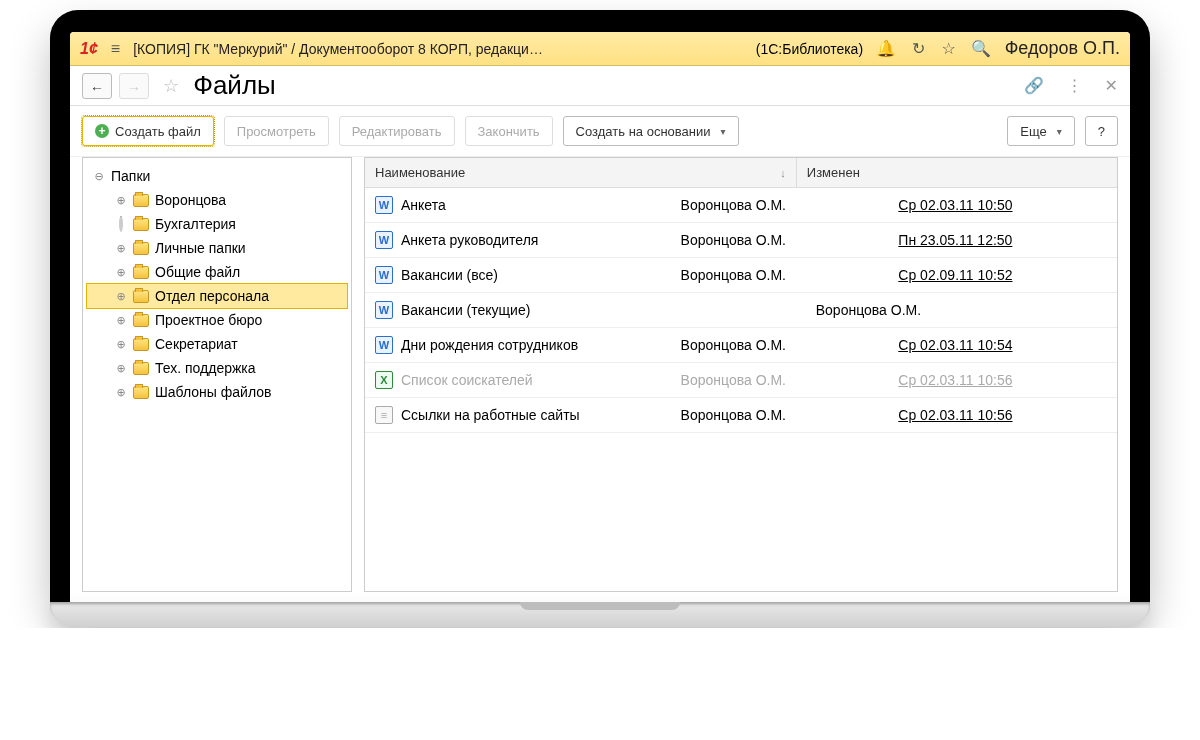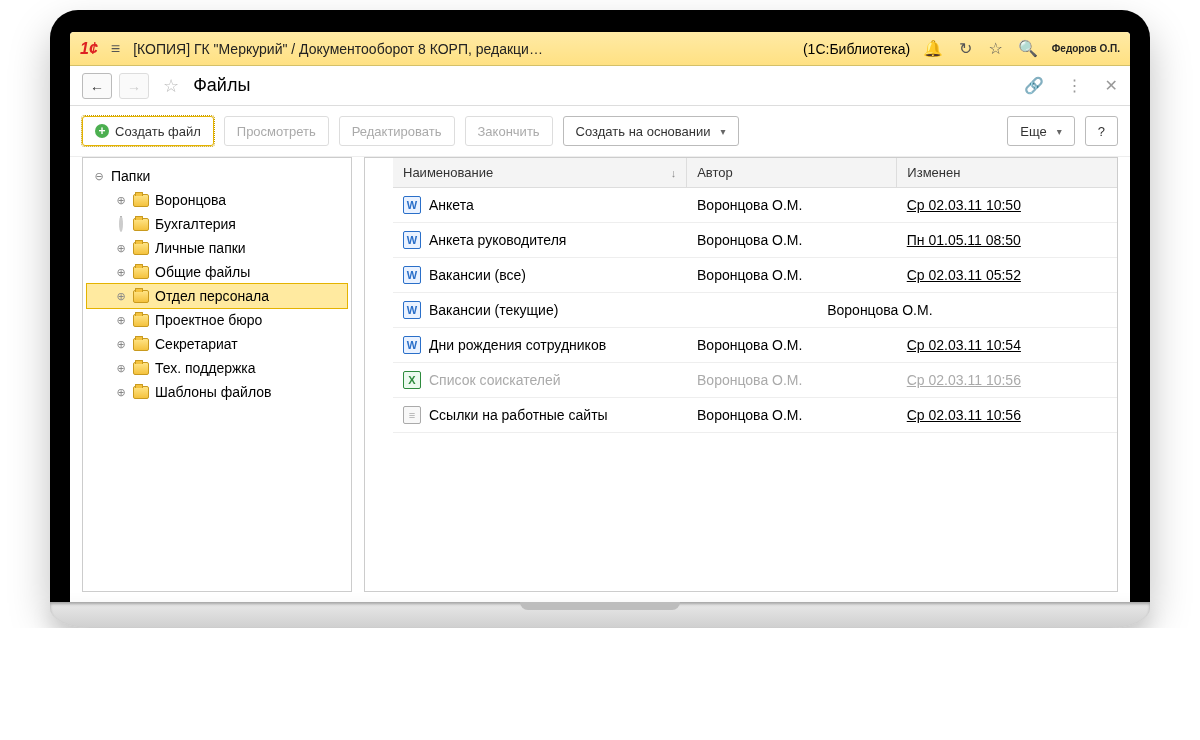--- a/index.html
+++ b/index.html
@@ -11,44 +11,44 @@
   .screen{ background:#fff; border-radius:4px 4px 0 0; overflow:hidden; height:570px; display:flex; flex-direction:column;}
   .base{ height:26px; background:linear-gradient(#e9e9e9,#cfcfcf); border-radius:0 0 40px 40px/0 0 20px 20px; box-shadow:0 2px 3px rgba(0,0,0,.3) inset, 0 10px 20px rgba(0,0,0,.15);}
   .notch{ width:160px;height:8px;background:#bdbdbd;border-radius:0 0 8px 8px;margin:0 auto;}
 
   
   .titlebar{ background:linear-gradient(#ffeaa5,#ffe183); height:34px; display:flex; align-items:center; gap:10px; padding:0 10px; font-size:14px; border-bottom:1px solid #d4c069;}
   .logo1c{ font-weight:bold; color:#d22; font-size:16px; font-style:italic;}
   .ham{ font-size:18px; color:#555;}
   .title-text{ flex:1; white-space:nowrap; overflow:hidden; text-overflow:ellipsis; color:#222;}
   .tb-ico{ font-size:16px; color:#555; cursor:pointer; padding:3px;}
-  .user{ font-size:10px; color:#222;font-weight:bold;}
+  .user{ font-size:18px; color:#222;}
 
   
   .subheader{ height:40px; display:flex; align-items:center; gap:8px; padding:0 12px; border-bottom:1px solid #ddd; background:#fff;}
   .nav-btn{ width:30px;height:26px;border:1px solid #bbb;border-radius:3px;display:flex;align-items:center;justify-content:center;font-size:14px;color:#333;background:#fafafa;cursor:pointer;}
   .nav-btn + .nav-btn{ margin-left:-1px;}
   .nav-btn.disabled{ color:#ccc;border-color:#ddd;cursor:default;}
   .star{ font-size:18px;color:#bbb;margin:0 6px;}
-  .page-title{ font-size:18px; font-weight:500;}
+  .page-title{ font-size:26px; font-weight:500;}
   .spacer{ flex:1; }
   .hdr-ico{ font-size:16px; color:#999; margin-left:14px; cursor:pointer;}
 
   
   .toolbar{ padding:10px 12px; display:flex; gap:10px; align-items:center; border-bottom:1px solid #eee;}
   .btn{ height:30px; padding:0 12px; border:1px solid #bbb; border-radius:3px; background:#fff; font-size:13px; cursor:pointer; display:flex; align-items:center; gap:6px; color:#333;}
   .btn.primary{ border-color:#e4b300; outline:1px dotted #c59a00;}
   .btn.disabled{ color:#aaa; border-color:#ddd; cursor:default;}
   .plus{ width:14px;height:14px;border-radius:50%;background:#4caf50;color:#fff;font-size:12px;display:flex;align-items:center;justify-content:center;font-weight:bold;}
   .chev{ font-size:10px; color:#666; margin-left:4px;}
 
   
   .body{ flex:1; display:flex; overflow:hidden; }
   .sidebar{ width:270px; border:1px solid #ccc; margin:0 6px 10px 12px; overflow:auto;}
-  .filearea{ flex:1; border:1px solid #ccc; margin:0 12px 10px 6px; overflow:auto; display:flex; flex-direction:column;padding-left:28px;}
+  .filearea{ flex:1; border:1px solid #ccc; margin:0 12px 10px 6px; overflow:auto; display:flex; flex-direction:column;}
 
   
   .tree{ padding:6px 4px; font-size:14px;}
   .tree-row{ display:flex; align-items:center; gap:6px; padding:4px 6px; cursor:pointer; white-space:nowrap;}
   .tree-row .exp{ width:12px; font-size:11px; color:#888; text-align:center;}
   .tree-row.root{ font-weight:normal; }
   .tree-children .tree-row{ padding-left:28px;}
   .tree-row.selected{ background:#ffeaa0; outline:1px solid #e4b300;}
   .folder-ico{ width:16px;height:13px; background:linear-gradient(#ffe485,#f4c23e); border:1px solid #c99a1e; border-radius:2px; position:relative;}
   .folder-ico:before{ content:""; position:absolute; top:-3px; left:1px; width:6px; height:3px; background:#f4c23e; border:1px solid #c99a1e; border-bottom:none; border-radius:1px 1px 0 0;}
@@ -150,21 +150,21 @@
                   <span>Бухгалтерия</span>
                 </div>
                 <div class="tree-row">
                   <span class="exp">⊕</span>
                   <span class="folder-ico"></span>
                   <span>Личные папки</span>
                 </div>
                 <div class="tree-row">
                   <span class="exp">⊕</span>
                   <span class="folder-ico"></span>
-                  <span>Общие файлы</span>
+                  <span>Общие файл</span>
                 </div>
                 <div class="tree-row selected">
                   <span class="exp">⊕</span>
                   <span class="folder-ico"></span>
                   <span>Отдел персонала</span>
                 </div>
                 <div class="tree-row">
                   <span class="exp">⊕</span>
                   <span class="folder-ico"></span>
                   <span>Проектное бюро</span>
@@ -188,51 +188,48 @@
           </div>
         </div>
 
         <div class="filearea">
           <div class="thead">
             <div class="th name">
               <span>Наименование</span>
               <span class="spacer"></span>
               <span class="sort">↓</span>
             </div>
-            <div class="th author">
-                <span>Автор</span>
-              </div>
             <div class="th mod">
                 <span>Изменен</span>
               </div>
           </div>
           <div id="tbody">
               <div class="trow">
                 <div class="cell name">
                   <span class="fico word">W</span>
                   <span>Анкета</span>
                 </div>
                 <div class="cell author">Воронцова О.М.</div>
                 <div class="cell mod">Ср 02.03.11 10:50</div>
               </div>
               <div class="trow">
                 <div class="cell name">
                   <span class="fico word">W</span>
                   <span>Анкета руководителя</span>
                 </div>
                 <div class="cell author">Воронцова О.М.</div>
-                <div class="cell mod">Пн 01.05.11 08:50</div>
+                <div class="cell mod">Пн 23.05.11 12:50</div>
               </div>
               <div class="trow">
                 <div class="cell name">
                   <span class="fico word">W</span>
                   <span>Вакансии (все)</span>
                 </div>
                 <div class="cell author">Воронцова О.М.</div>
-                <div class="cell mod">Ср 02.03.11 05:52</div>
+                <div class="cell mod">Ср 02.09.11 10:52</div>
               </div>
               <div class="trow">
                 <div class="cell name">
                   <span class="fico word">W</span>
                   <span>Вакансии (текущие)</span>
                 </div>
                 <div class="cell author">Воронцова О.М.</div>
               </div>
               <div class="trow">
                 <div class="cell name">

